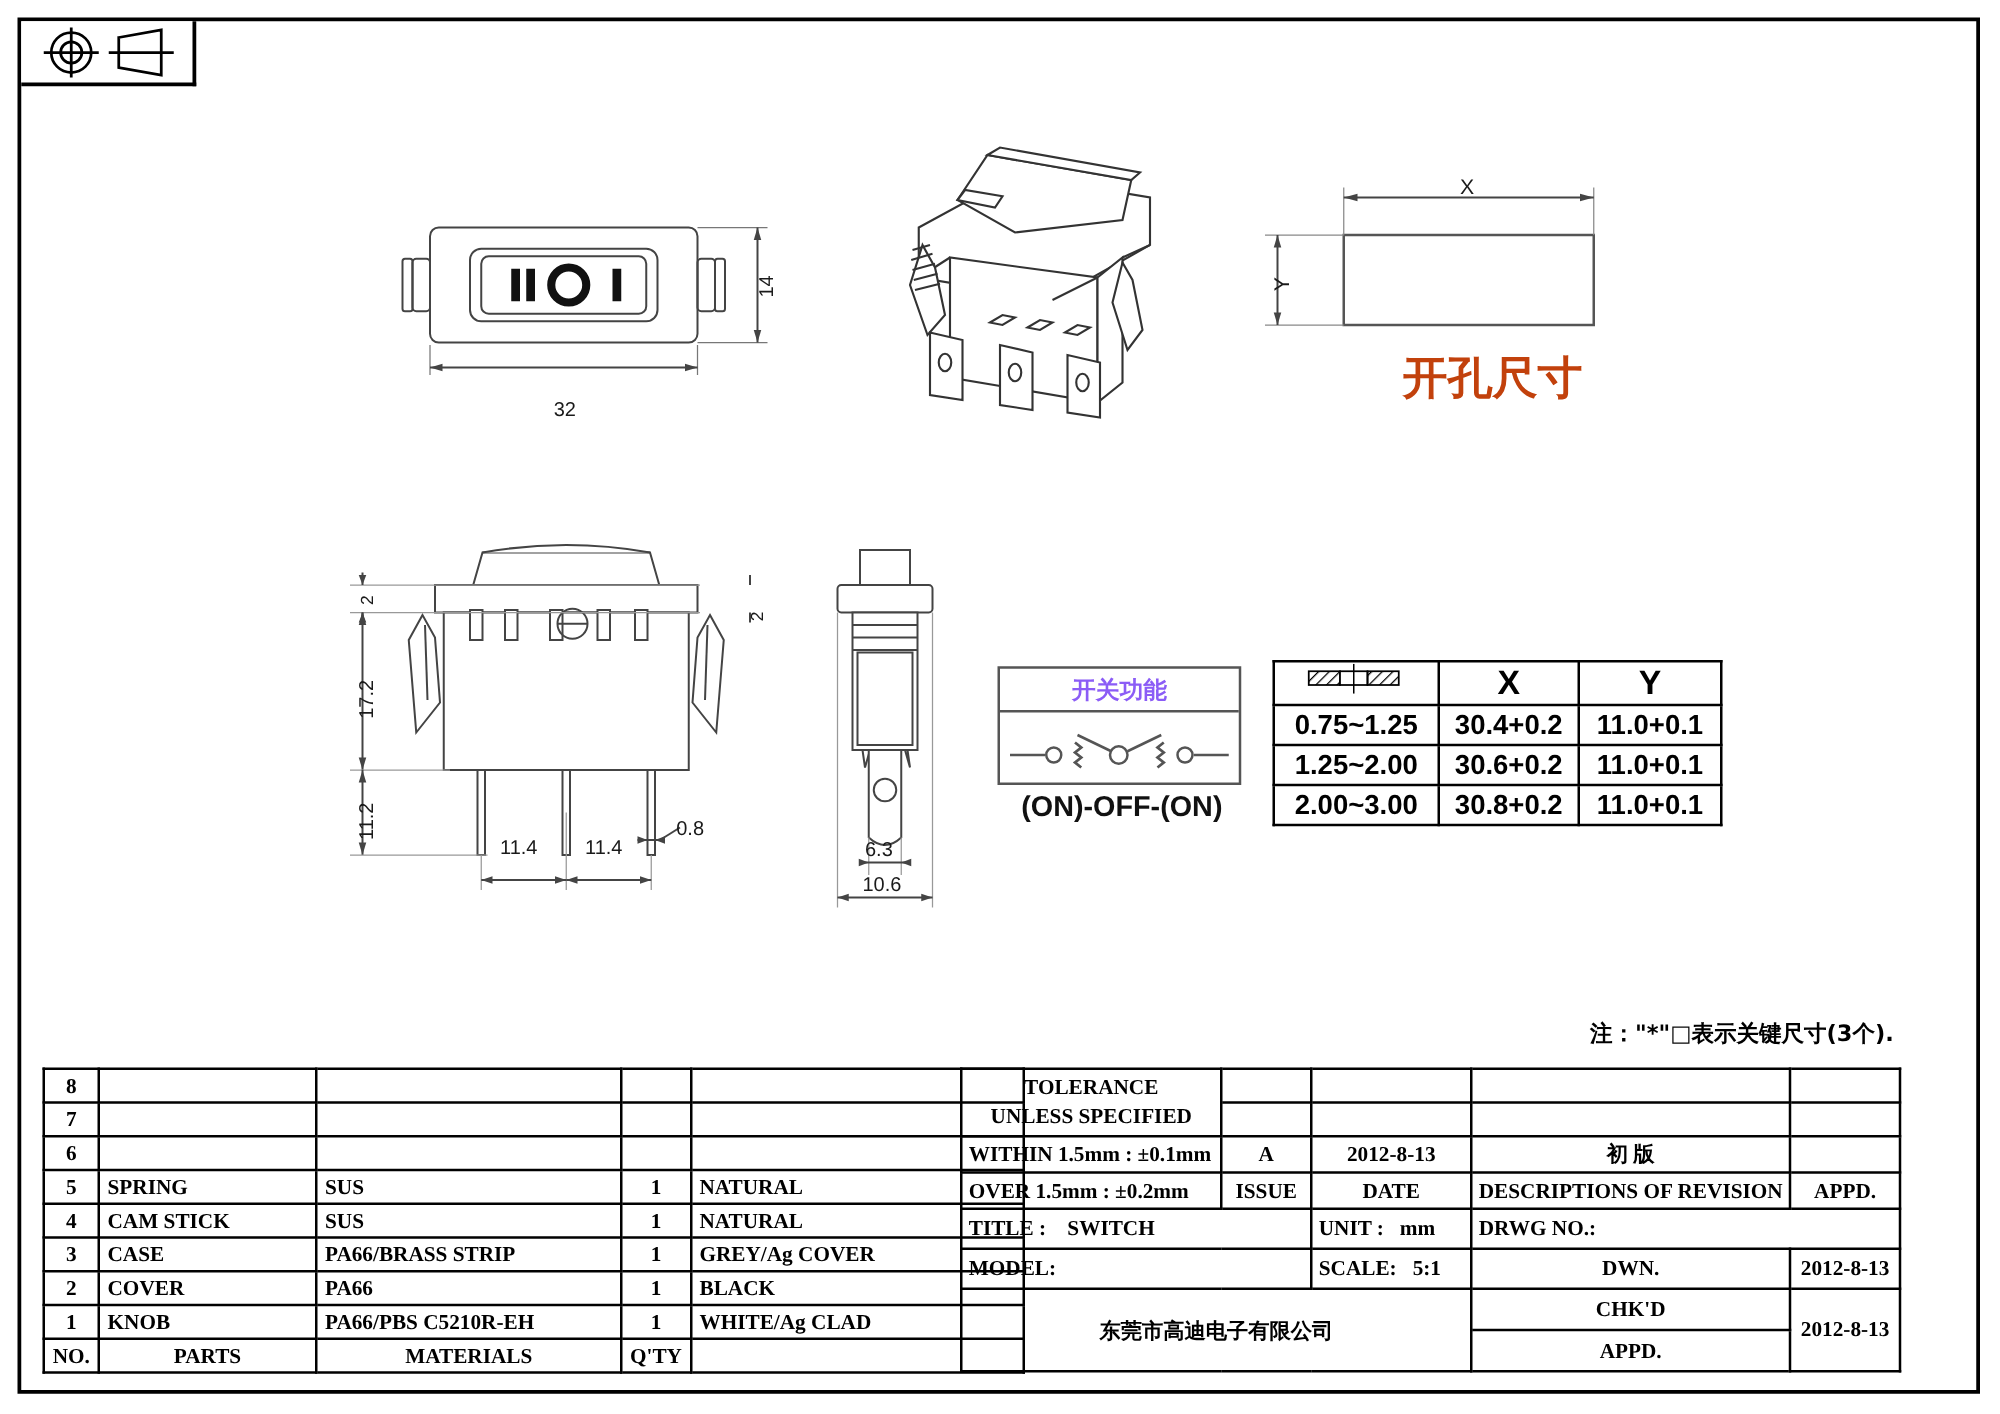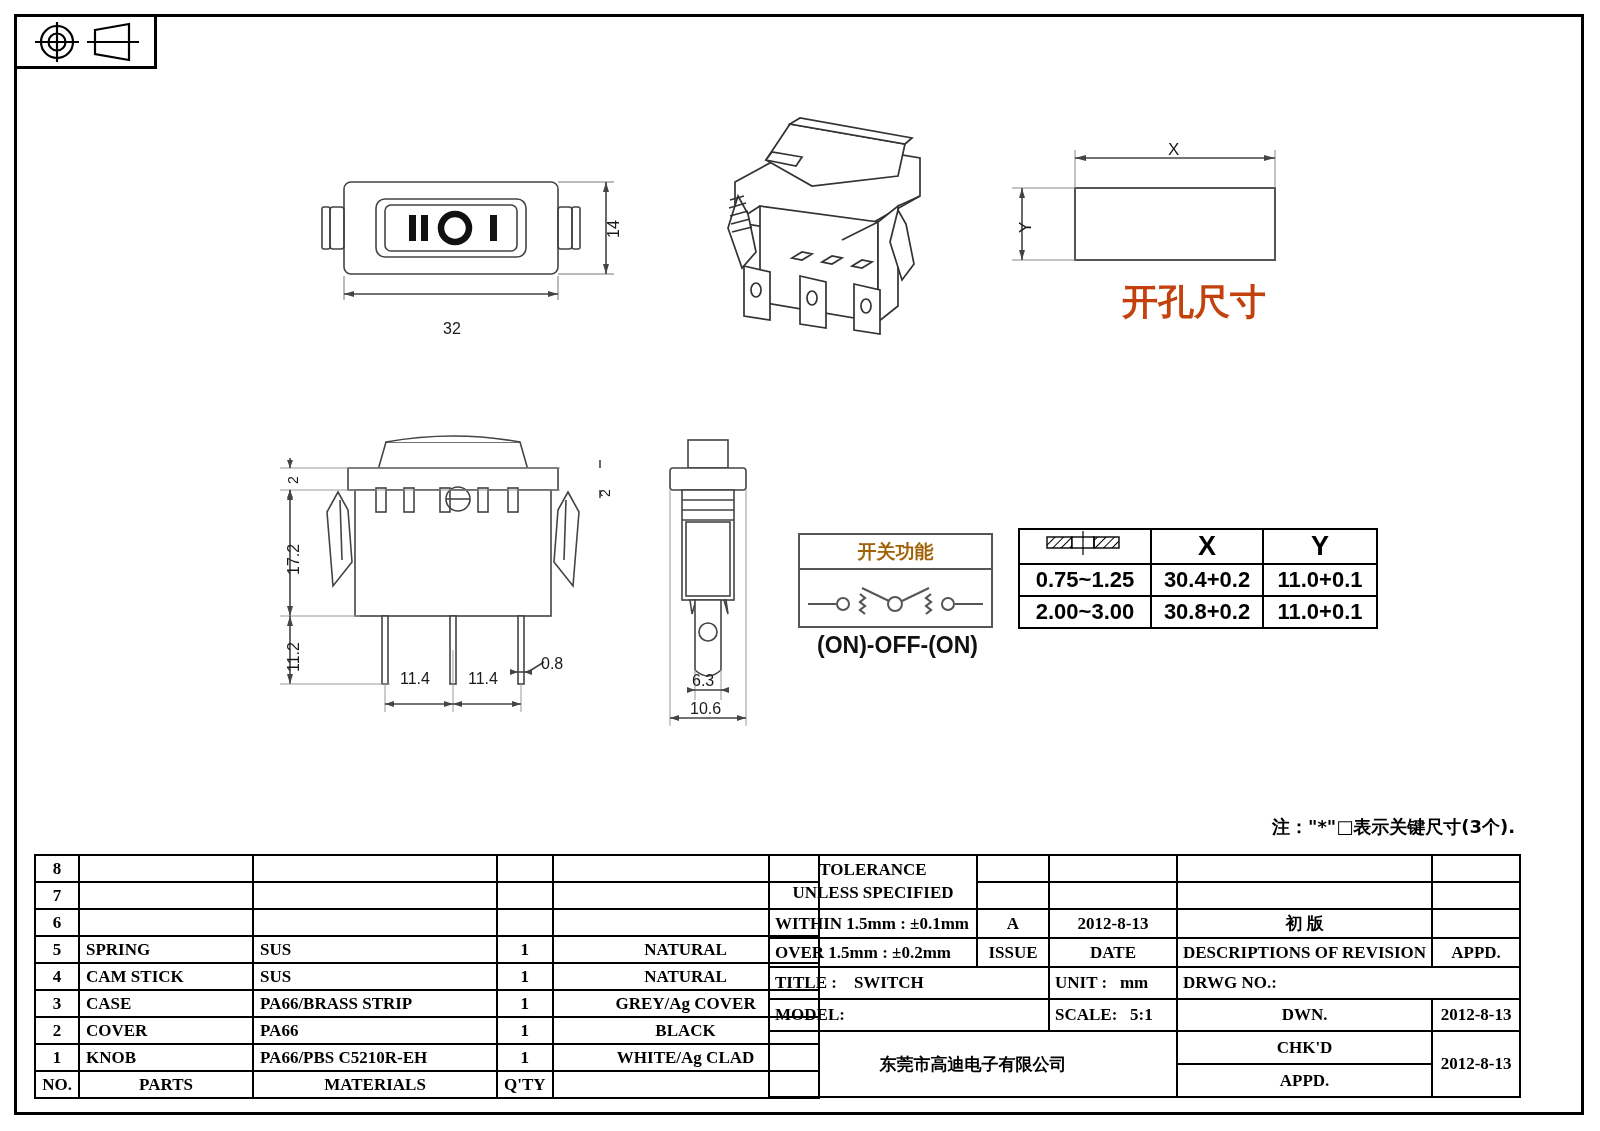--- a/index.html
+++ b/index.html
@@ -95,21 +95,21 @@
     box-sizing:border-box;
     background:#fff;
   }
   .fn-title{
     height:33px;
     border-bottom:2px solid #555;
     display:flex;align-items:center;justify-content:center;
     font-family:"DejaVu Sans", sans-serif;
     font-size:19px;
     font-weight:600;
-    color:#a16207;
+    color:#8b5cf6;
   }
   .fn-sym{ position:relative; height:60px;}
   .fn-caption{
     position:absolute;
     left:805px; top:632px;
     width:185px;
     text-align:center;
     font-family:"Liberation Sans", sans-serif;
     font-size:23px;
     font-weight:700;
@@ -129,21 +129,21 @@
     height:25px;
     padding:0 6px;
     color:#000;
     white-space:nowrap;
     overflow:hidden;
   }
   .p-no{width:30px;text-align:center;}
   .p-part{width:160px;}
   .p-mat{width:230px;}
   .p-qty{width:38px;text-align:center;}
-  .p-rem{width:252px;text-align:center;}
+  .p-rem{width:252px;}
   .ctr{text-align:center;}
 
   .title-table{
     position:absolute;
     left:768px; top:854px;
     border-collapse:collapse;
     border-radius:20px;
   }
   .title-table td{
     border:2px solid #000;
@@ -399,20 +399,25 @@
       </td>
       <td class="xy-c2 hdr">X</td>
       <td class="xy-c3 hdr">Y</td>
     </tr>
     <tr>
       <td class="xy-c1">0.75~1.25</td>
       <td class="xy-c2">30.4+0.2</td>
       <td class="xy-c3">11.0+0.1</td>
     </tr>
     <tr>
+      <td class="xy-c1">1.25~2.00</td>
+      <td class="xy-c2">30.6+0.2</td>
+      <td class="xy-c3">11.0+0.1</td>
+    </tr>
+    <tr>
       <td class="xy-c1">2.00~3.00</td>
       <td class="xy-c2">30.8+0.2</td>
       <td class="xy-c3">11.0+0.1</td>
     </tr>
   </tbody>
     </table>
 
   <div class="note-cn" style="left:1272px; top:815px;">注："*"□表示关键尺寸(3个).</div>
 
   <table class="parts-table">

